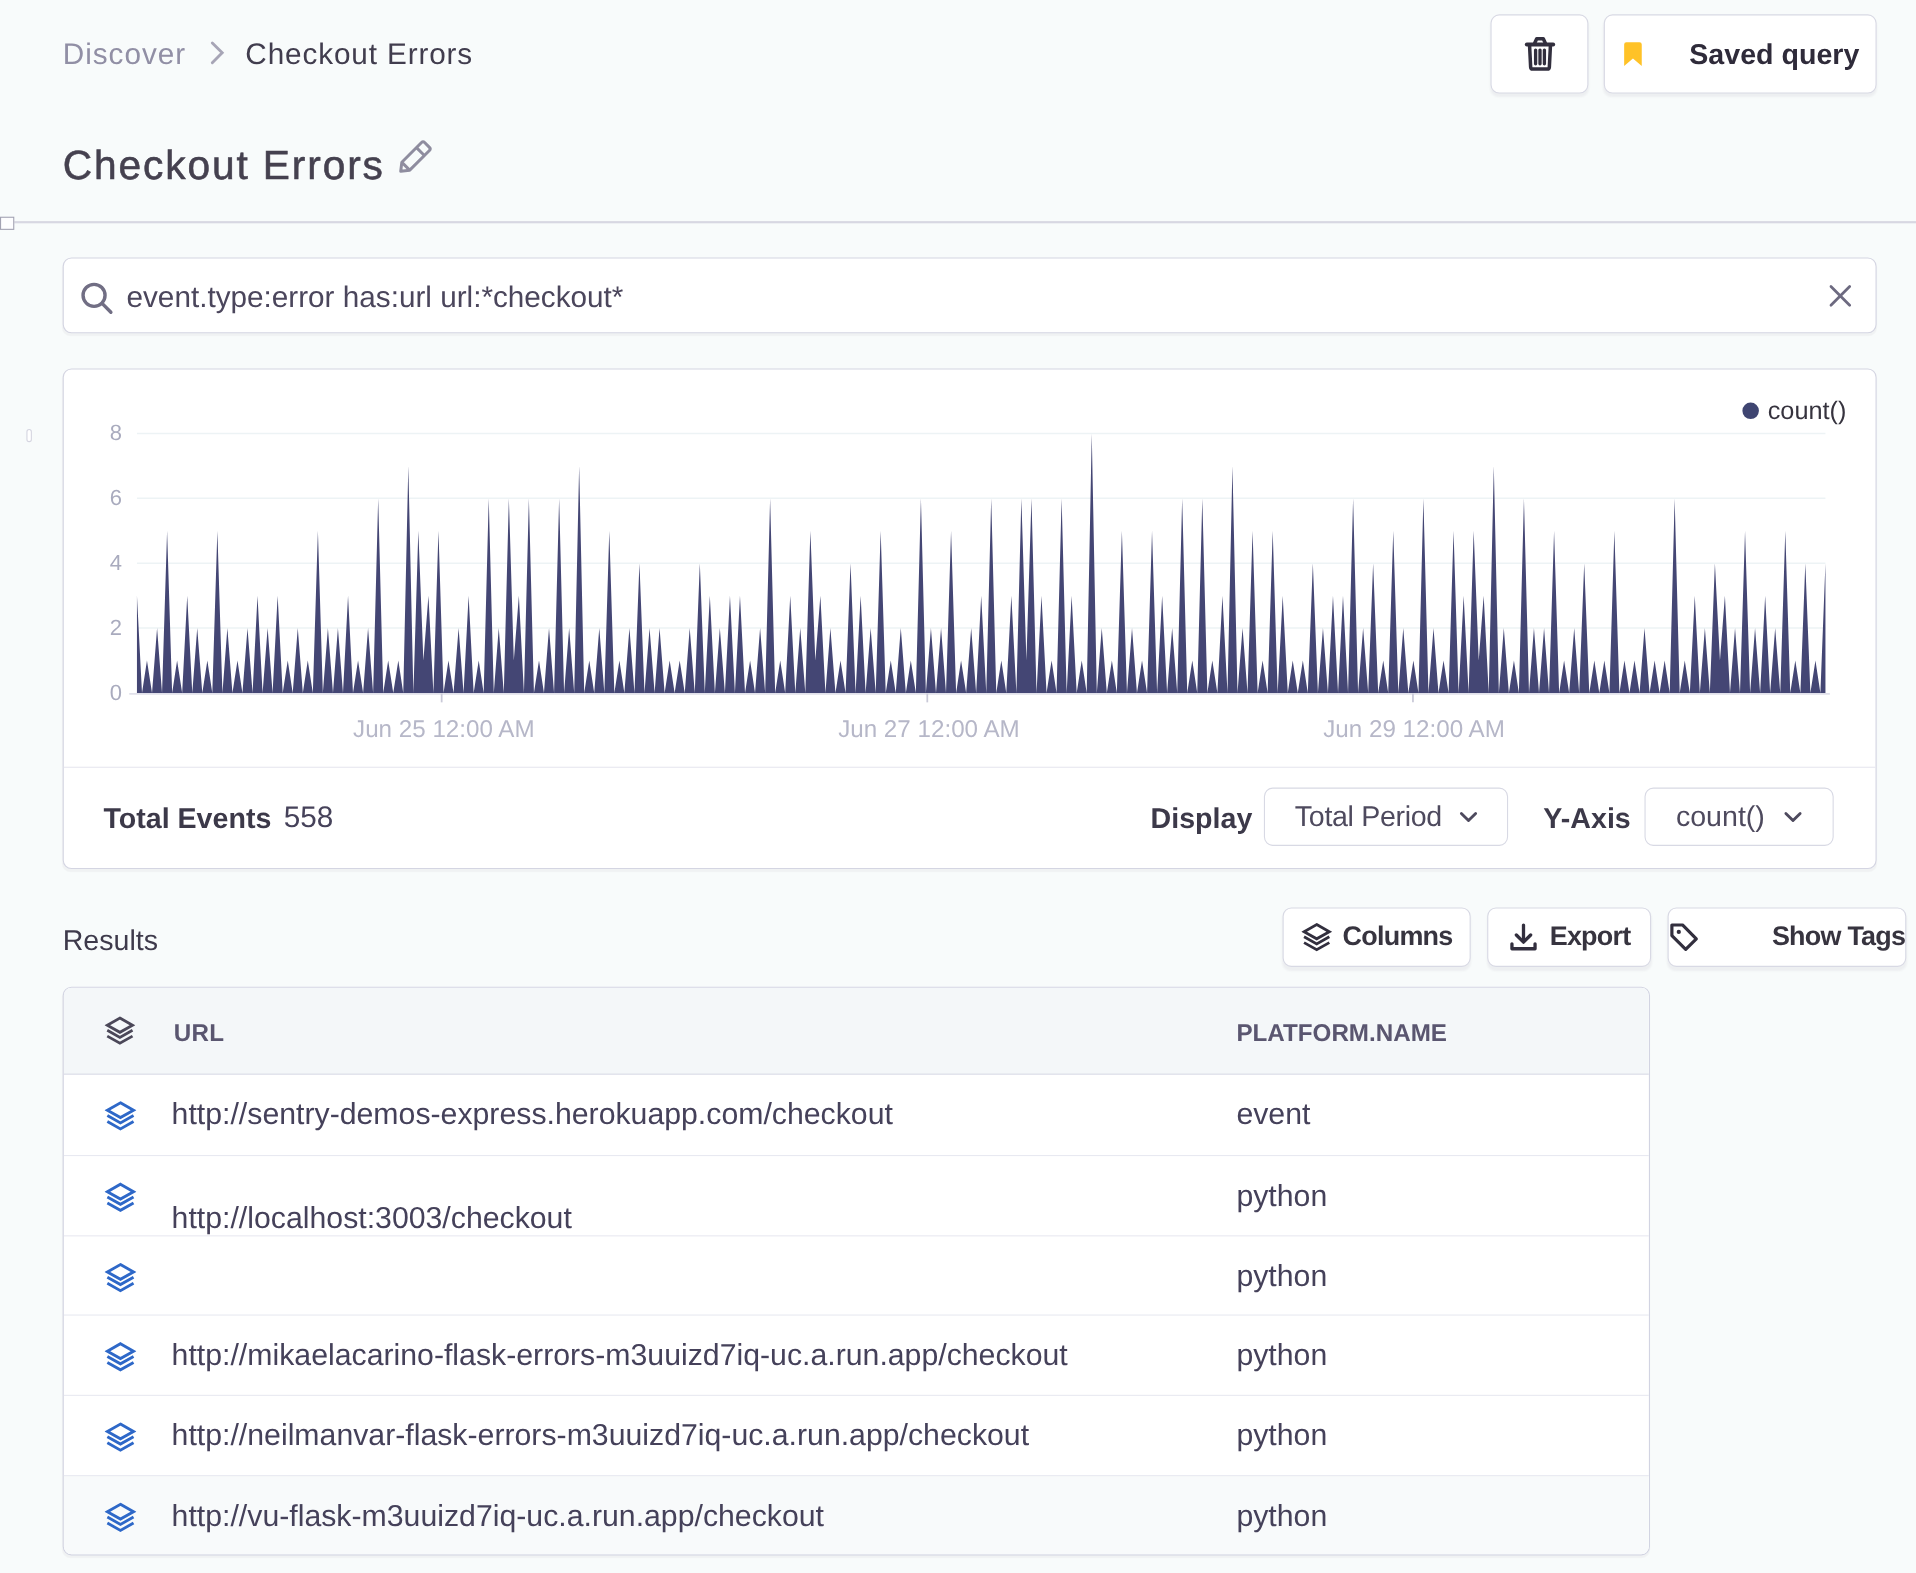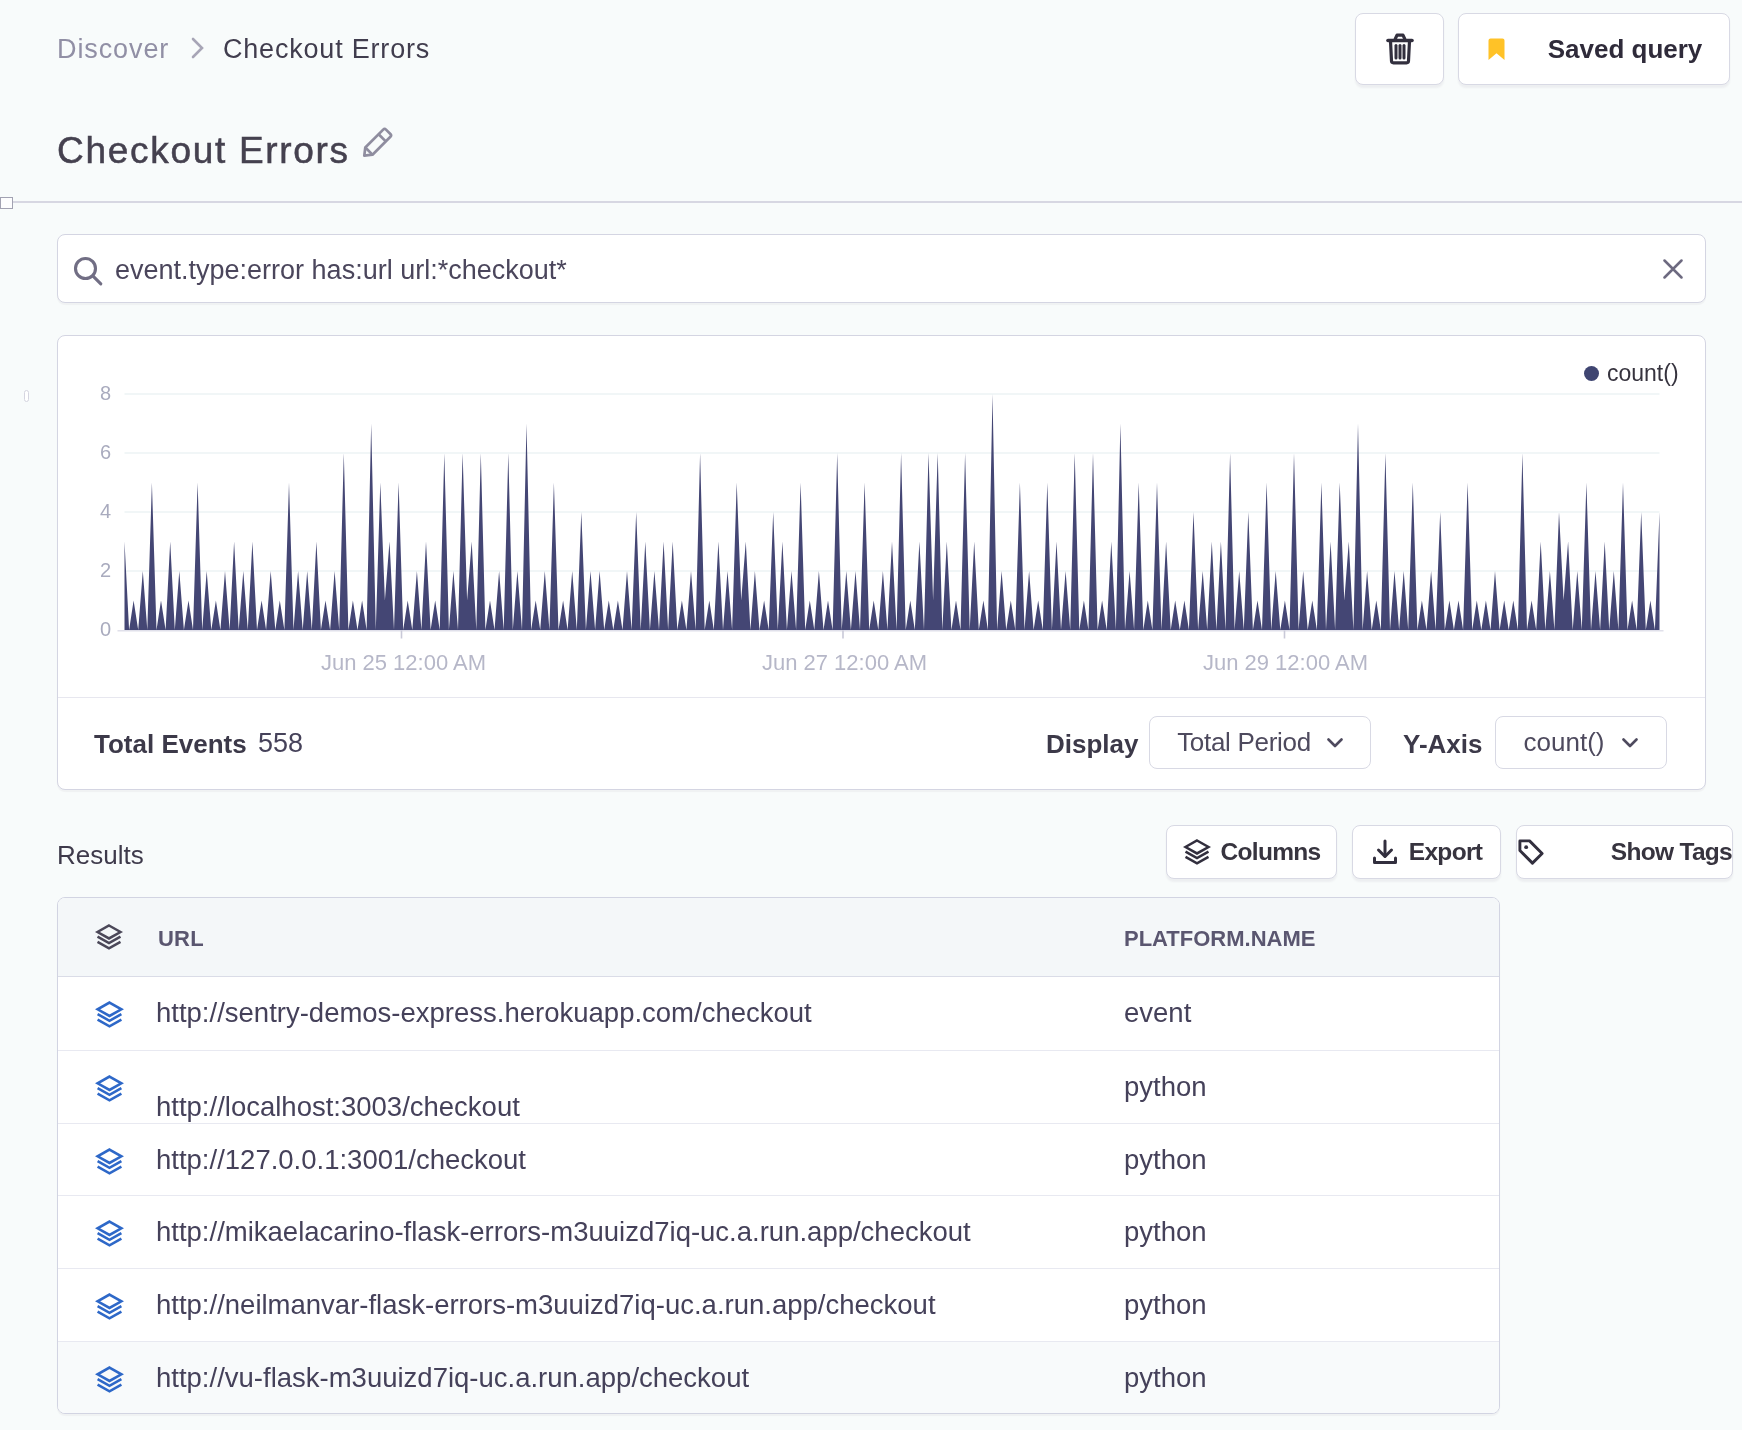--- a/index.html
+++ b/index.html
@@ -21,21 +21,21 @@
 <div class="abs btn" style="left:1355px; top:13px; width:89px; height:72px;">
 <svg width="30" height="32" viewBox="0 0 30 32">
   <path d="M3 7.5 H27" stroke="#322f3e" stroke-width="3.6" fill="none" stroke-linecap="round"></path>
   <path d="M10 6.5 L12 2.2 H18 L20 6.5" stroke="#322f3e" stroke-width="3.2" fill="none" stroke-linejoin="round"></path>
   <path d="M5.5 8 L6.5 28 Q6.6 29.8 8.4 29.8 H21.6 Q23.4 29.8 23.5 28 L24.5 8" stroke="#322f3e" stroke-width="3.2" fill="none" stroke-linejoin="round"></path>
   <path d="M11 12.5 V25" stroke="#322f3e" stroke-width="3" stroke-linecap="round"></path>
   <path d="M15 12.5 V25" stroke="#322f3e" stroke-width="3" stroke-linecap="round"></path>
   <path d="M19 12.5 V25" stroke="#322f3e" stroke-width="3" stroke-linecap="round"></path>
 </svg>
 </div>
-<div class="abs btn" style="left:1458px; top:13px; width:272px; height:72px;gap:25px;">
+<div class="abs btn" style="left:1458px; top:13px; width:248px; height:72px;gap:25px;">
   <svg width="21" height="23" viewBox="0 0 21 23" style="margin-right:16px;">
       <path d="M2.5 2.5 Q2.5 0.5 4.5 0.5 H16.5 Q18.5 0.5 18.5 2.5 V22 L10.5 15.2 L2.5 22 Z" fill="#ffc227"></path>
     </svg>
   <span style="font-size:26px; font-weight:bold; color:#2f2b3a;">Saved query</span>
 </div>
 
 <div class="abs" style="left:57px; top:130px; font-size:37px; font-weight:500; letter-spacing:1.7px; color:#45414f; -webkit-text-stroke:0.5px #45414f;">Checkout Errors</div>
 <svg class="abs" style="left:361px; top:126px;" width="33" height="33" viewBox="0 0 33 33">
   <g stroke="#8f8d9f" stroke-width="2.7" fill="none" stroke-linejoin="round">
    <path d="M22.2 3.6 Q23.6 2.2 25 3.6 L29.4 8 Q30.8 9.4 29.4 10.8 L11.5 28.7 L3.3 29.7 L4.3 21.5 Z"></path>
@@ -175,21 +175,20 @@
     <div class="abs" style="left:1400px; top:20px; width:218px; text-align:right; font-size:27.5px; color:#45415a;">9</div>
   </div>
     <div class="abs" style="left:0; top:225px; width:100%; height:73px; border-top:1.2px solid #e8e9f1;">
     <svg class="abs" style="left:37px; top:23px;" width="29" height="29" viewBox="0 0 29 29">
         <g stroke="#2e68c8" stroke-width="2.6" fill="none" stroke-linejoin="miter">
       <path d="M14.5 2.6 L26.4 9.3 L14.5 16 L2.6 9.3 Z"></path>
       <path d="M2.6 14.1 L14.5 20.8 L26.4 14.1"></path>
       <path d="M2.6 19.6 L14.5 26.3 L26.4 19.6"></path>
     </g>
       </svg>
-    <div class="abs" style="left:98px; top:20px; font-size:27.5px; color:#45415a;">http://127.0.0.1:3001/checkout</div>
     <div class="abs" style="left:1066px; top:20px; font-size:27.5px; color:#45415a;">python</div>
     <div class="abs" style="left:1400px; top:20px; width:218px; text-align:right; font-size:27.5px; color:#45415a;">4</div>
   </div>
     <div class="abs" style="left:0; top:297px; width:100%; height:73px; border-top:1.2px solid #e8e9f1;">
     <svg class="abs" style="left:37px; top:23px;" width="29" height="29" viewBox="0 0 29 29">
         <g stroke="#2e68c8" stroke-width="2.6" fill="none" stroke-linejoin="miter">
       <path d="M14.5 2.6 L26.4 9.3 L14.5 16 L2.6 9.3 Z"></path>
       <path d="M2.6 14.1 L14.5 20.8 L26.4 14.1"></path>
       <path d="M2.6 19.6 L14.5 26.3 L26.4 19.6"></path>
     </g>

